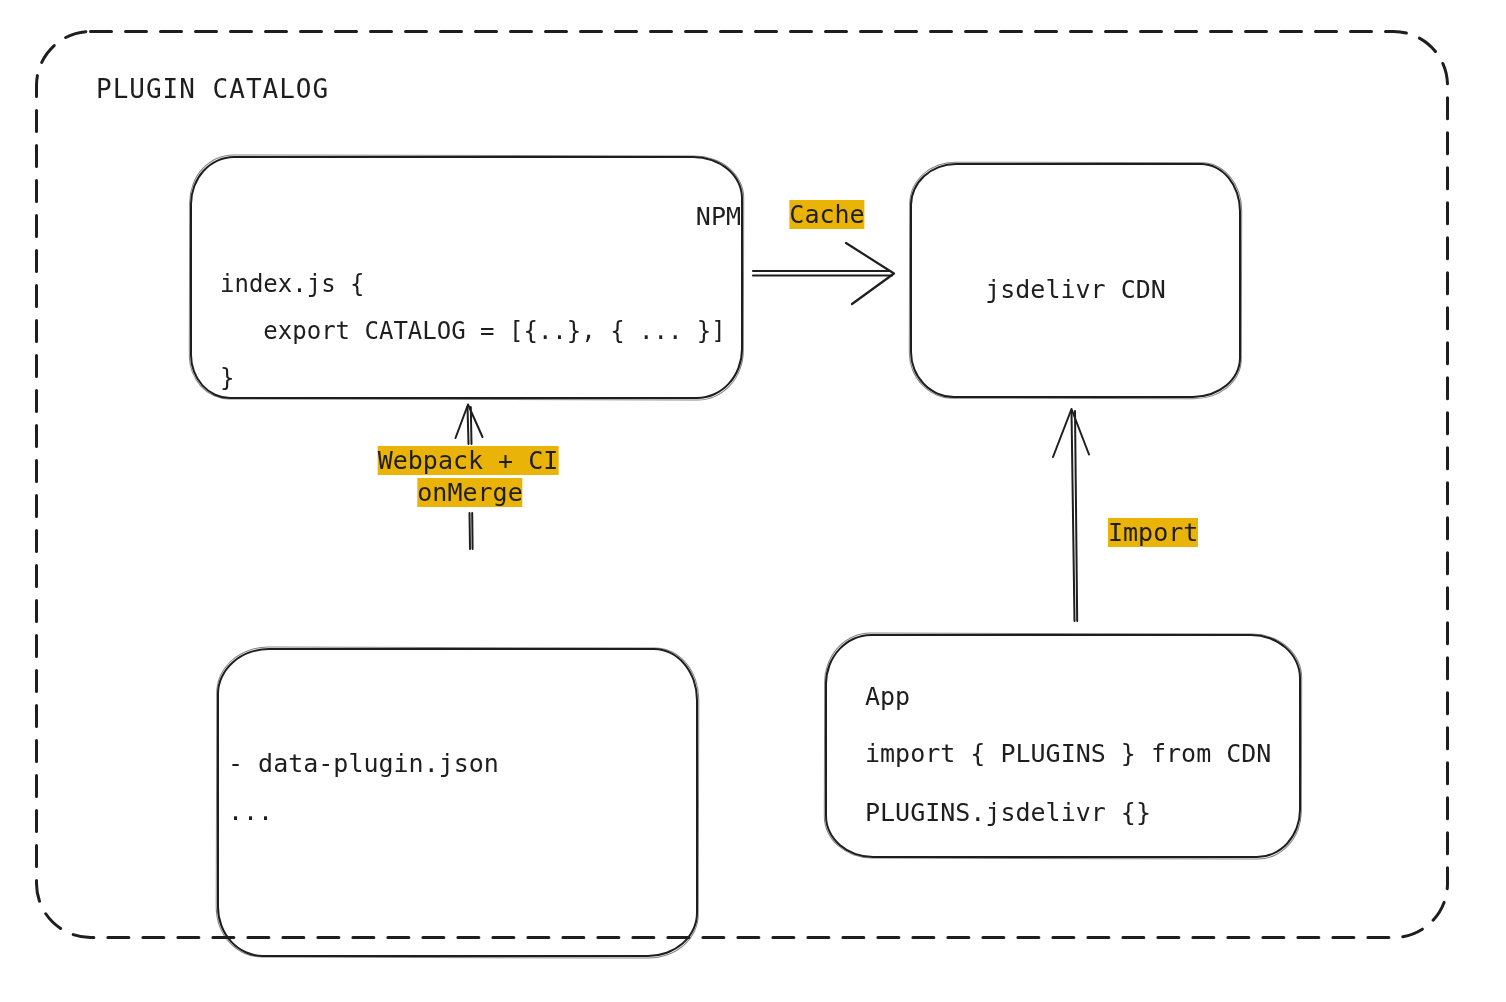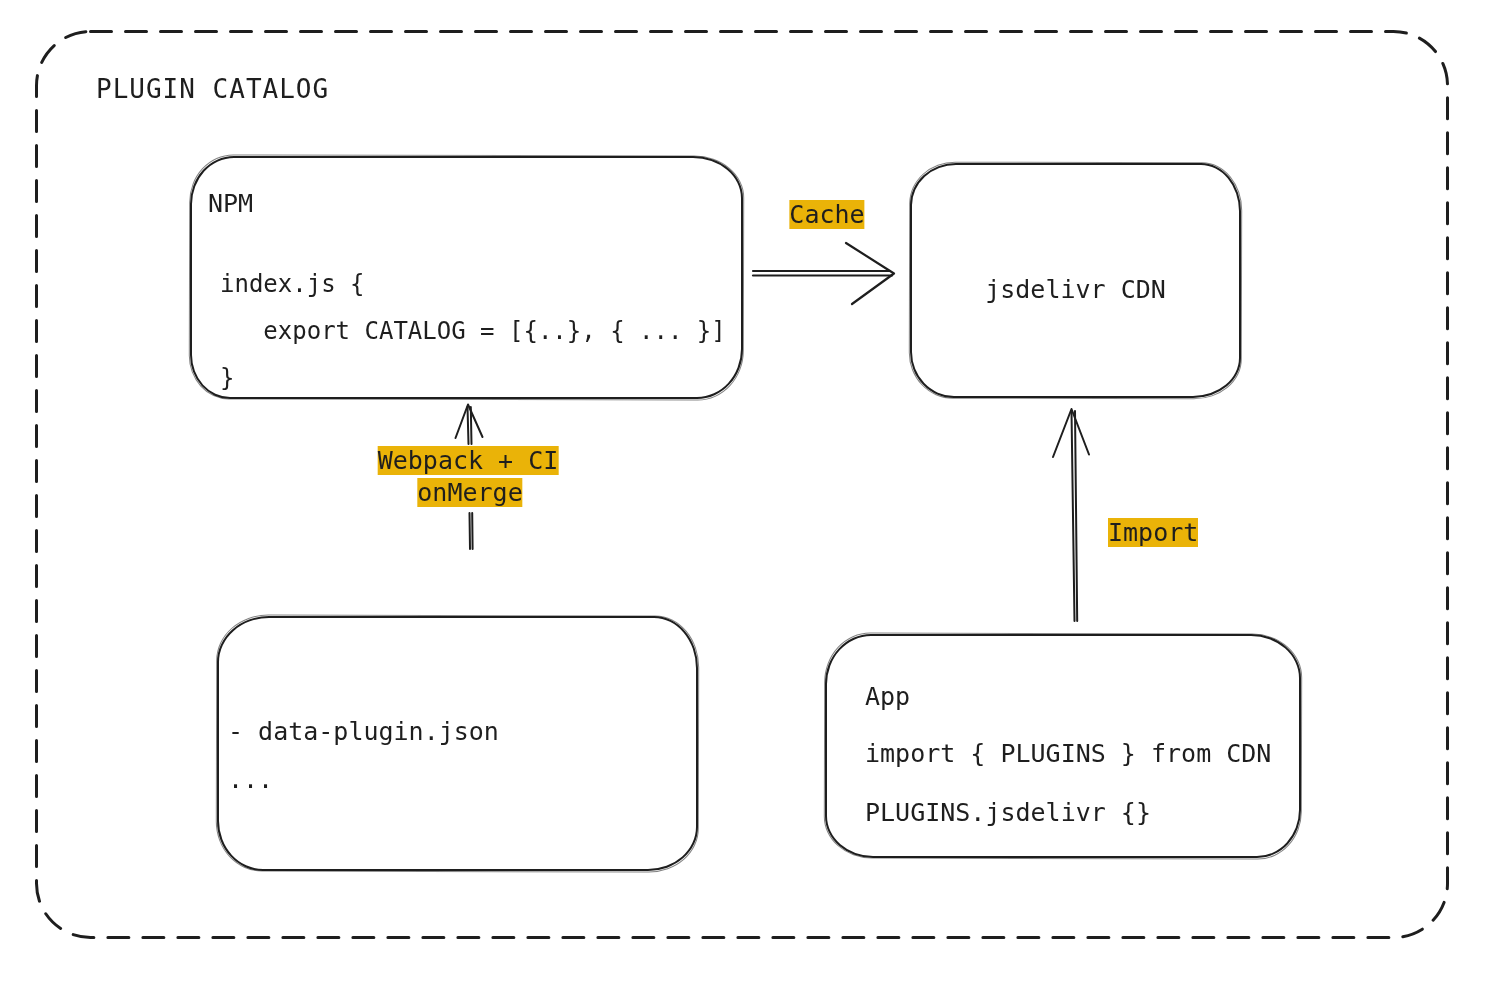--- a/index.html
+++ b/index.html
@@ -48,33 +48,33 @@
   }
   .cdn-node {
     left: 910px; top: 163px;
     width: 331px; height: 235px;
     border-radius: 46px 40px 48px 44px / 42px 48px 40px 46px;
     display: flex;
     align-items: center;
     justify-content: center;
   }
   .repo-node {
-    left: 217px; top: 616px;
-    width: 481px; height: 255px;
+    left: 217px; top: 648px;
+    width: 481px; height: 309px;
     border-radius: 52px 44px 50px 46px / 46px 52px 44px 50px;
   }
   .app-node {
     left: 825px; top: 634px;
     width: 476px; height: 224px;
     border-radius: 46px 50px 44px 48px / 50px 44px 48px 42px;
     padding-left: 24px;
   }
   .node-title-center {
-    text-align: left;
-    margin-top: 31px;
+    text-align: right;
+    margin-top: 44px;
     font-size: 25px;
     font-weight: 500;
     padding-left: 16px;
   }
   .cdn-label {
     font-size: 25px;
     font-weight: 500;
     margin-top: 17px;
   }
   .code-block {

